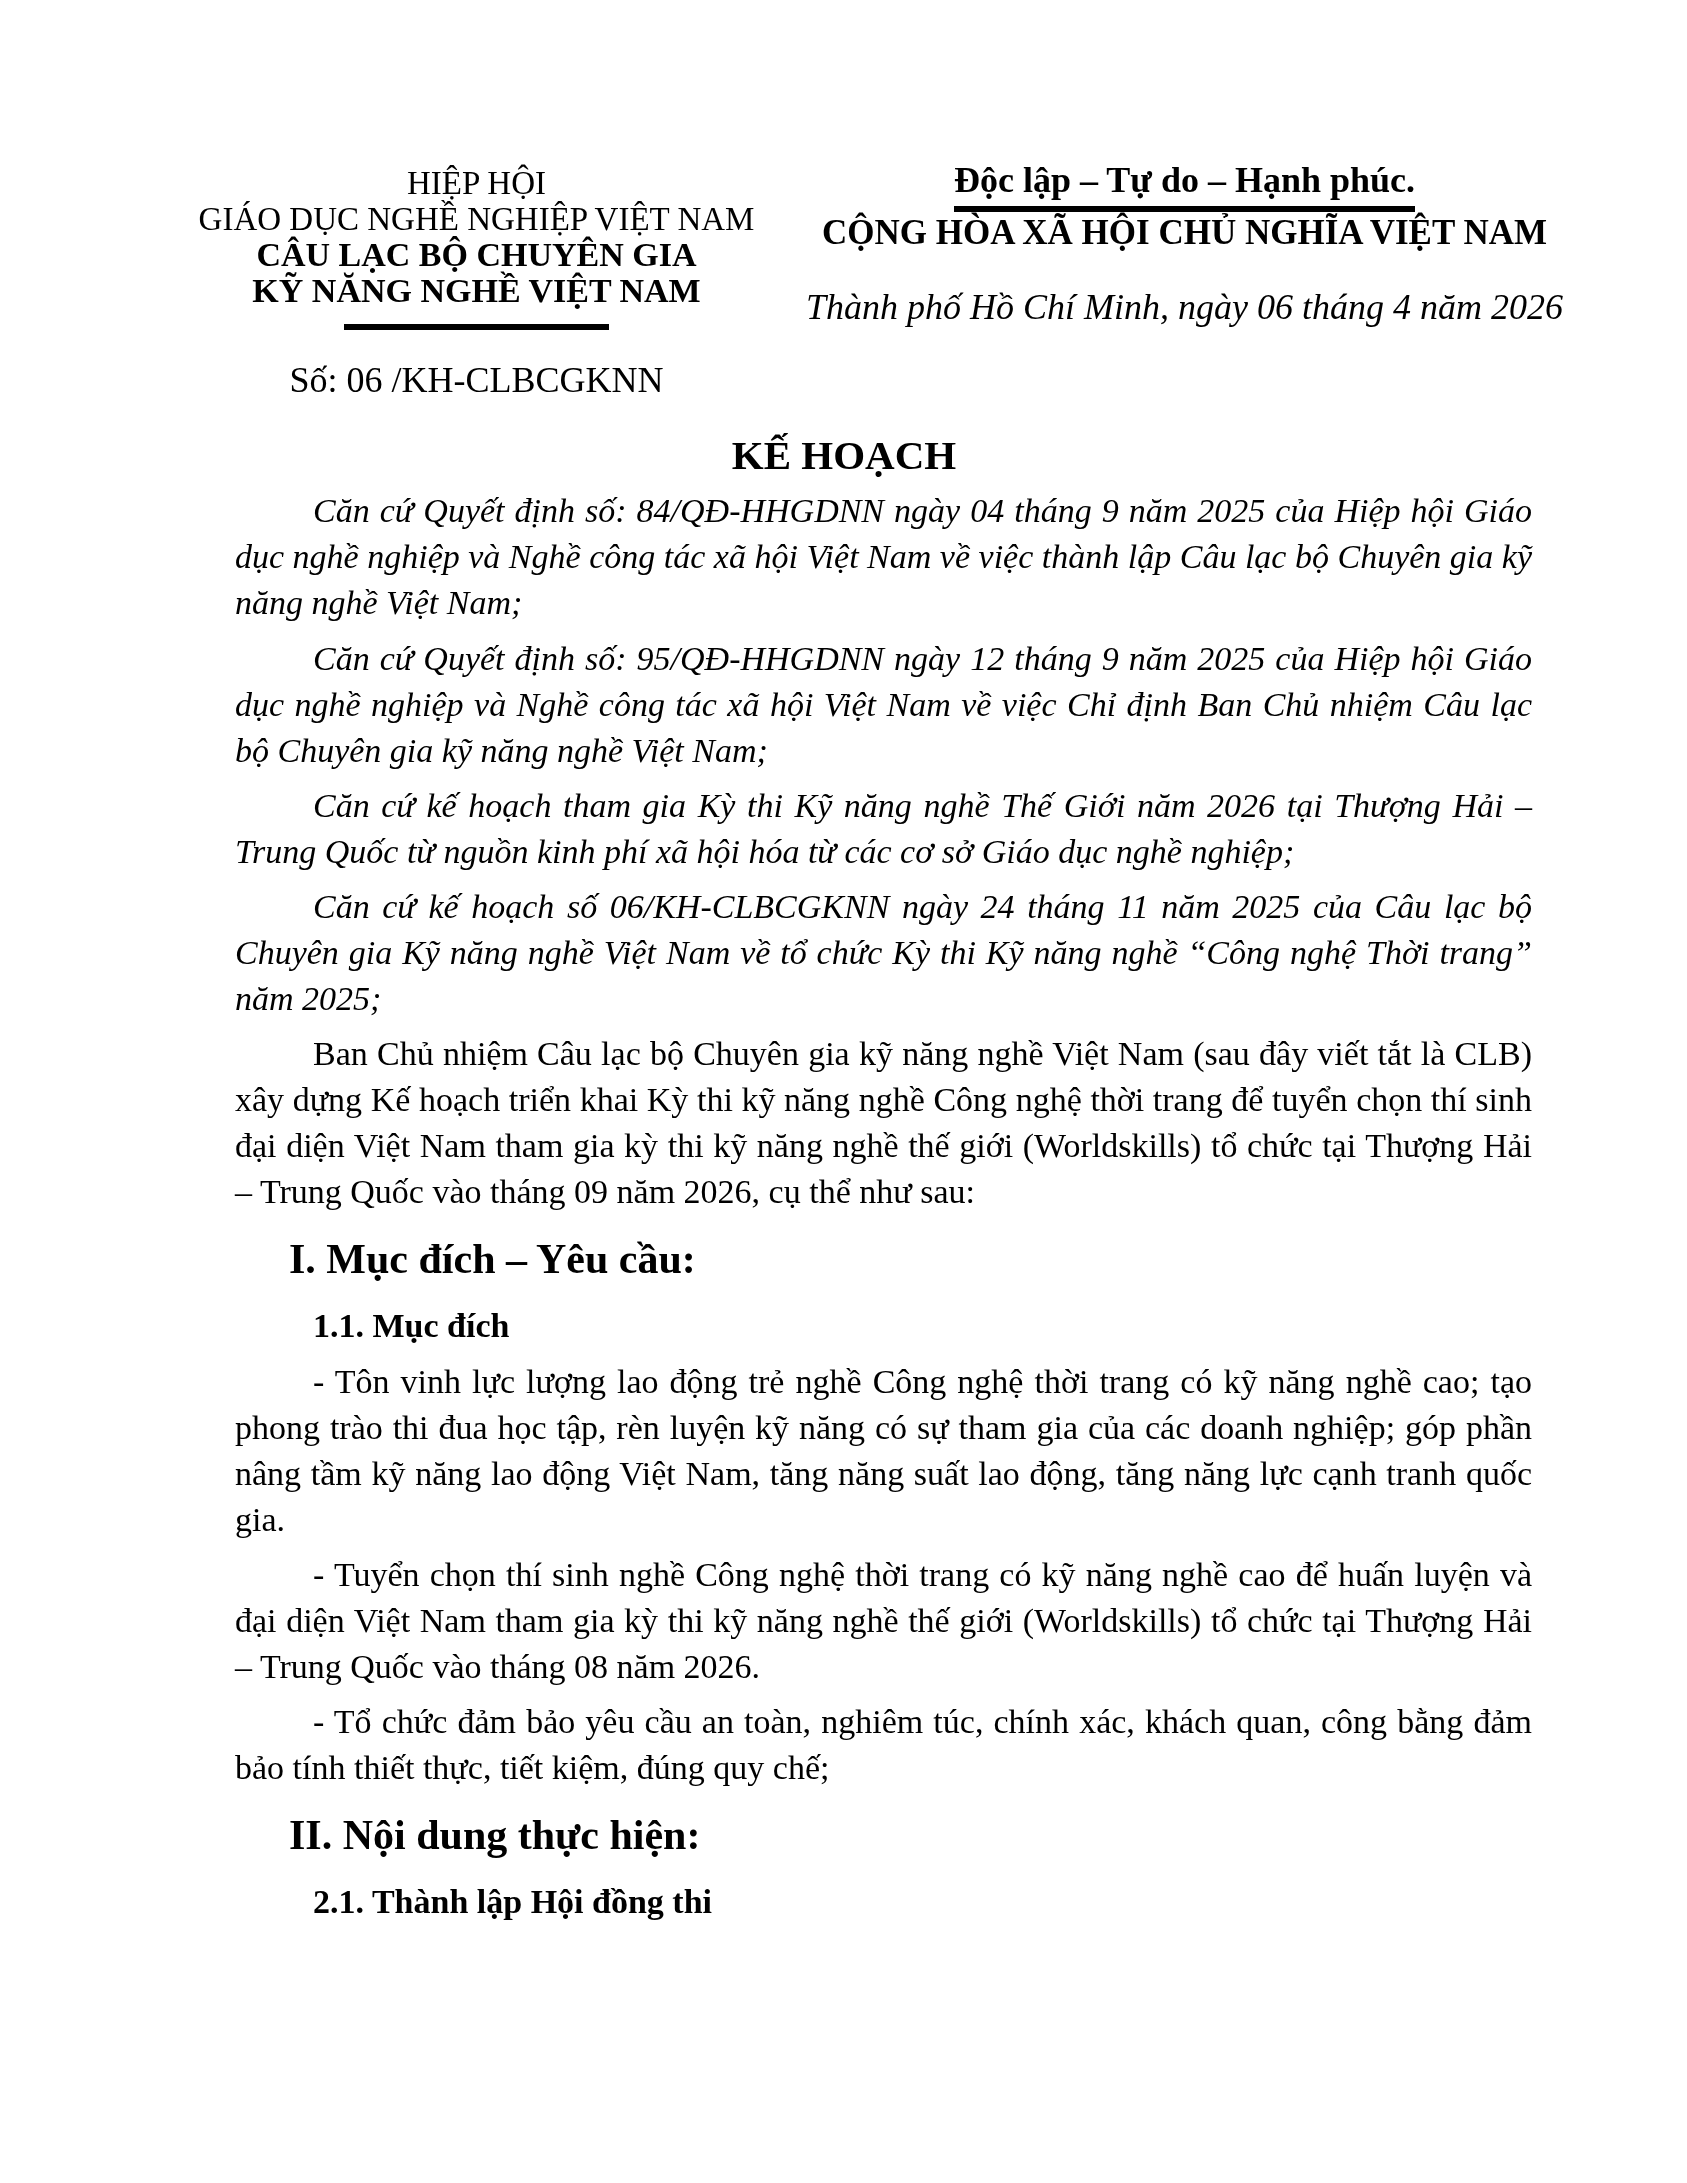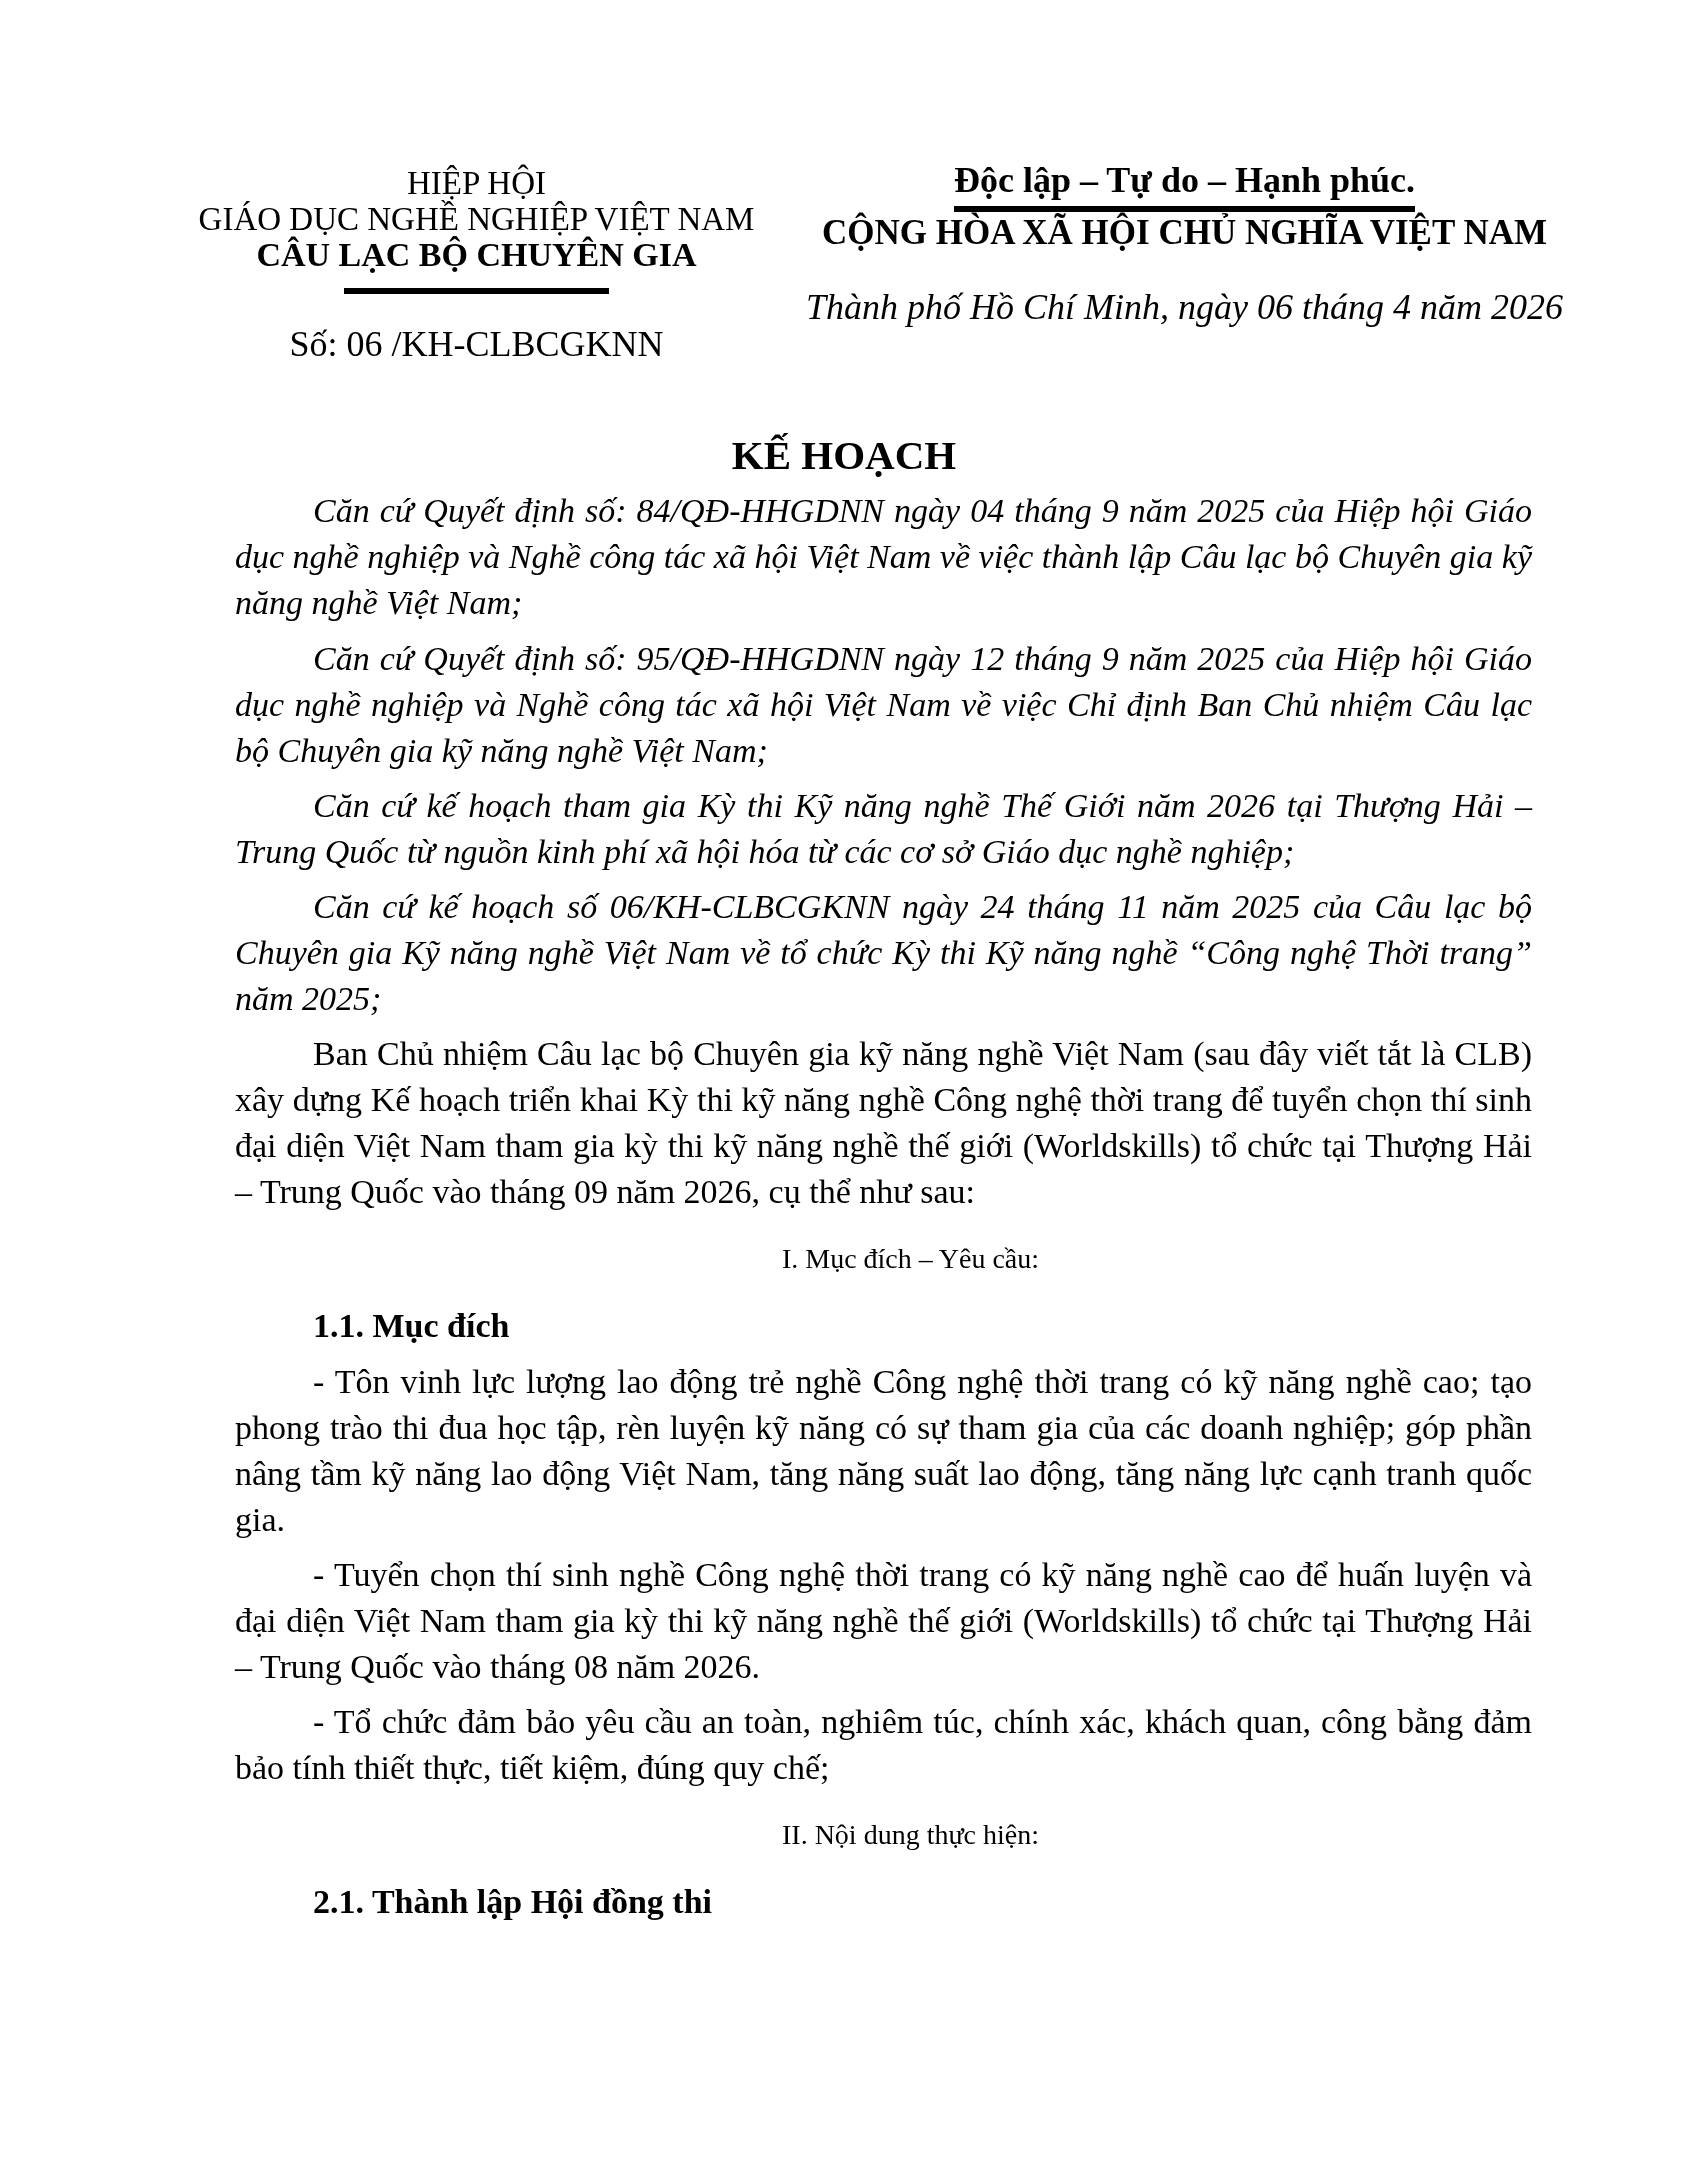--- a/index.html
+++ b/index.html
@@ -66,37 +66,38 @@
 
   p.para {
     font-size: 34px;
     line-height: 46px;
     text-align: justify;
     text-indent: 78px;
     margin: 9.3px 0;
   }
   p.italic { font-style: italic; }
   p.h-roman {
-    font-size: 28px; line-height: 46px; font-weight: normal;
-    text-indent: 54px; margin: 21px 0 9.3px 0; text-align: center;
+    font-size: 42px; line-height: 46px; font-weight: bold;
+    text-indent: 54px; margin: 21px 0 9.3px 0;
   }
   p.h-num {
     font-size: 34px; line-height: 46px; font-weight: bold;
     text-indent: 78px; margin: 21px 0 9.3px 0;
   }
 </style>
 </head>
 <body>
 
 <div class="page">
 
   <div class="header-left">
     <div>HIỆP HỘI</div>
     <div>GIÁO DỤC NGHỀ NGHIỆP VIỆT NAM</div>
     <div class="org-bold">CÂU LẠC BỘ CHUYÊN GIA</div>
+    <div class="org-bold">KỸ NĂNG NGHỀ VIỆT NAM</div>
     <div class="header-rule"></div>
     <div class="doc-number">Số: 06 /KH-CLBCGKNN</div>
   </div>
 
   <div class="header-right">
     <div>
       <span class="motto">Độc lập – Tự do – Hạnh phúc.</span>
     </div>
     <div>CỘNG HÒA XÃ HỘI CHỦ NGHĨA VIỆT NAM</div>
     <div class="place-date">Thành phố Hồ Chí Minh, ngày 06 tháng 4 năm 2026</div>

